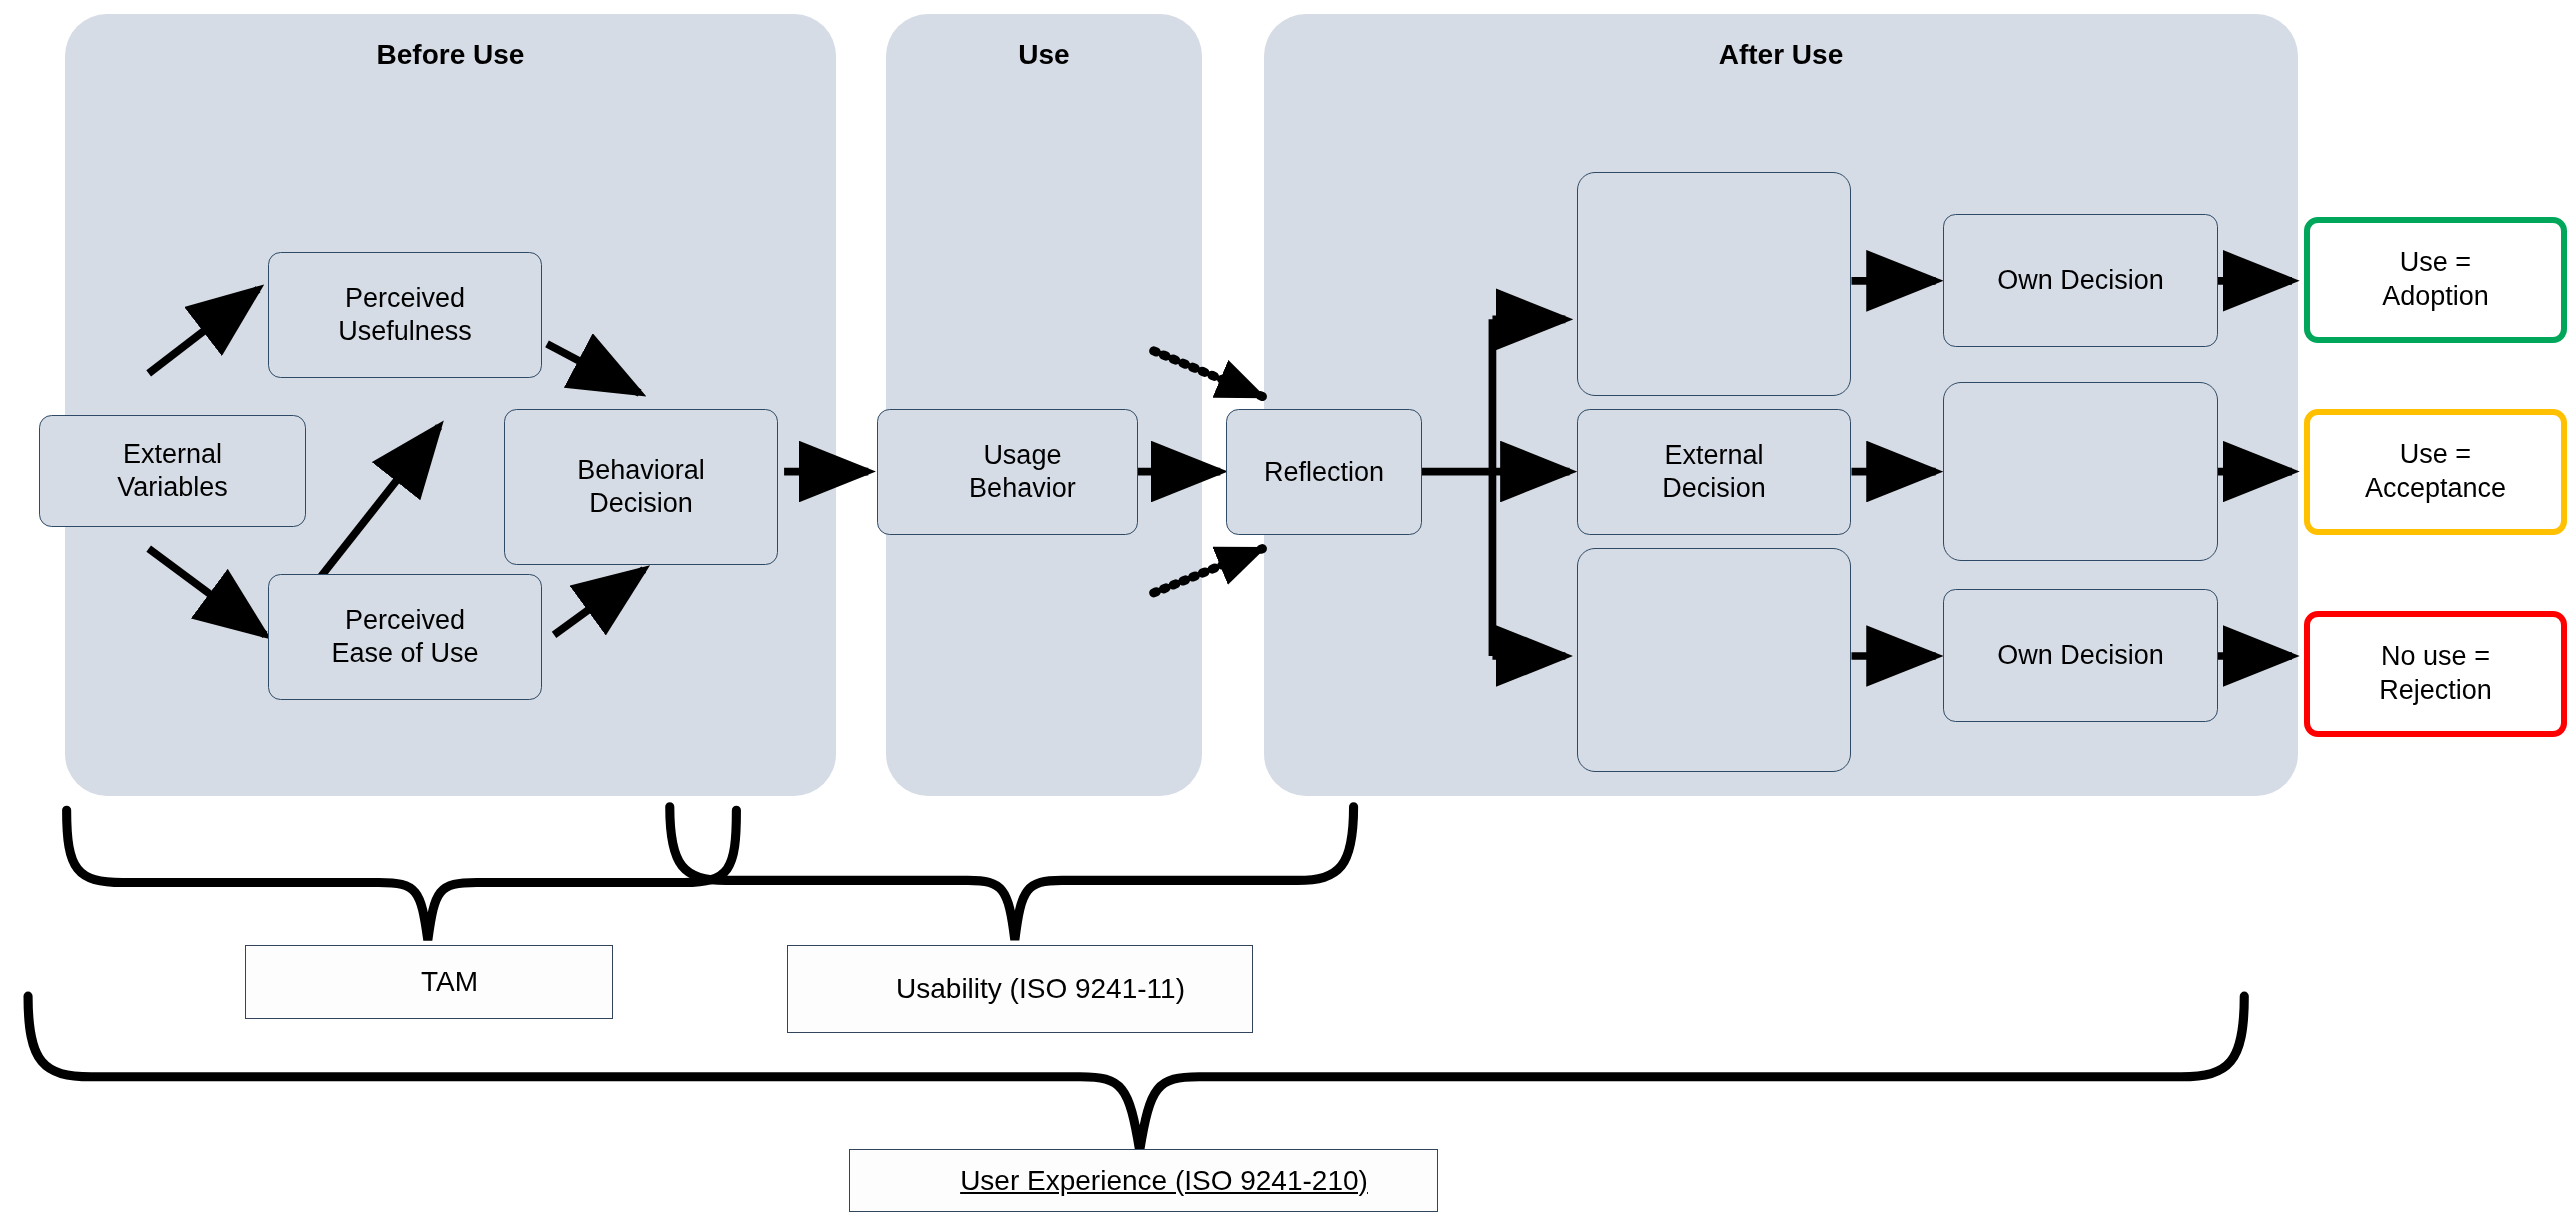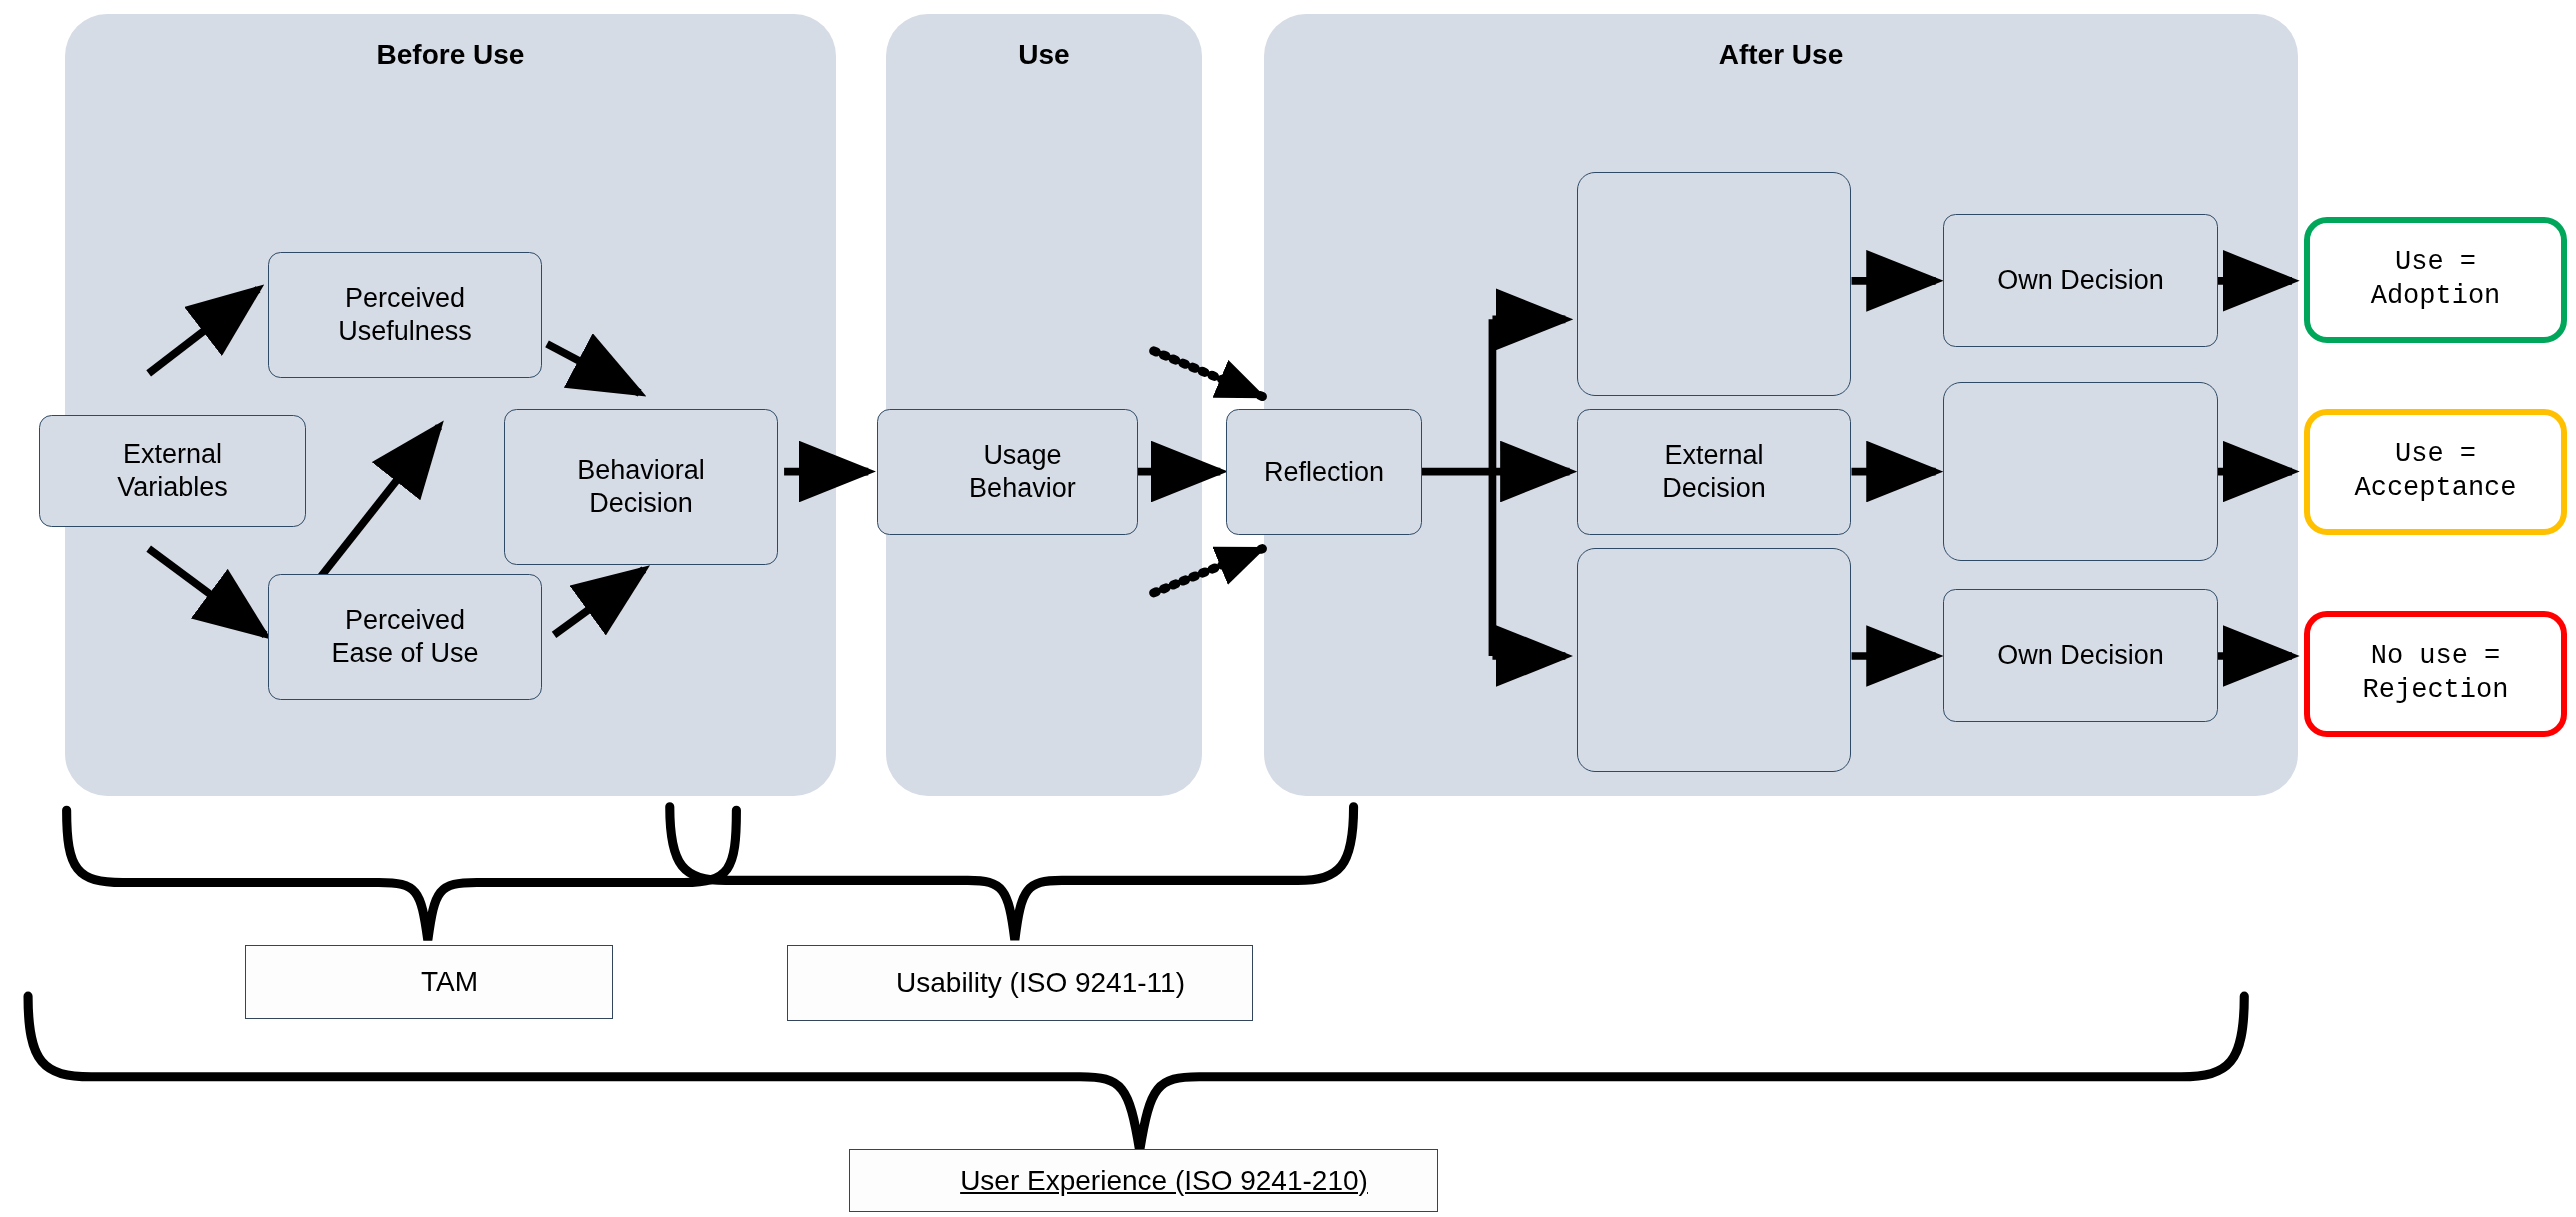--- a/index.html
+++ b/index.html
@@ -51,30 +51,29 @@
     background:#d6dce5;
     border:1.4px solid #2e4a66;
     border-radius:18px;
     box-sizing:border-box;
   }
 
   
   .outcome{
     position:absolute;
     background:#ffffff;
-    border-radius:23px;
+    border-radius:14px;
     border-width:6.3px;
     border-style:solid;
     display:flex;align-items:center;justify-content:center;
     text-align:center;
     font-size:27px;
     line-height:1.25;
     color:#000;
     box-sizing:border-box;
-    font-family:Liberation Mono, monospace;
   }
 
   
   .labelbox{
     position:absolute;
     background:#fdfdfd;
     border:1.4px solid #32455c;
     box-sizing:border-box;
     display:flex;align-items:center;justify-content:center;
     font-size:28px;color:#000;white-space:nowrap;padding-left:41px;
@@ -321,21 +320,21 @@
 
   <div class="outcome" style="left:2304px;top:593px;width:263px;height:126px;border-color:#ff0000;flex-direction:column;margin-top:18px;">
     <span class="lbl">No use =</span>
     <span class="lbl">Rejection</span>
   </div>
 
   <div class="labelbox" style="left:245px;top:945px;width:368px;height:74px;">
     <span>TAM</span>
   </div>
 
-  <div class="labelbox" style="left:787px;top:945px;width:466px;height:76px;">
+  <div class="labelbox" style="left:787px;top:945px;width:466px;height:88px;">
     <span>Usability (ISO 9241-11)</span>
   </div>
 
   <div class="labelbox" style="left:849px;top:1149px;width:589px;height:63px;text-decoration:underline;">
     <span>User Experience (ISO 9241-210)</span>
   </div>
 
 </div>
 
 

